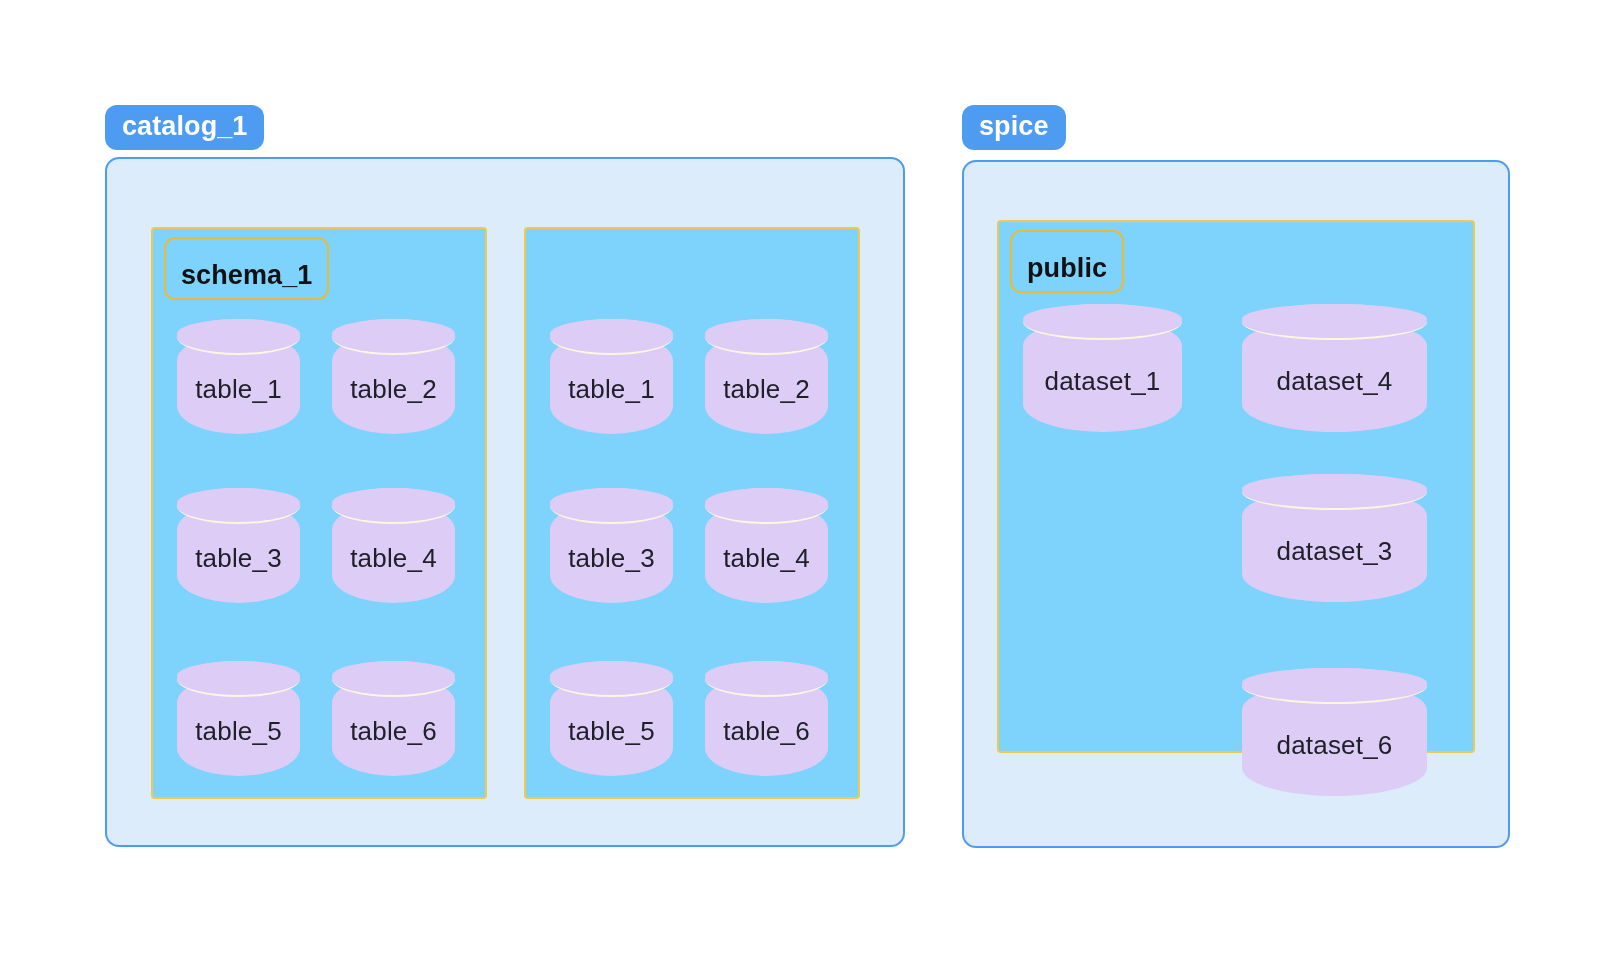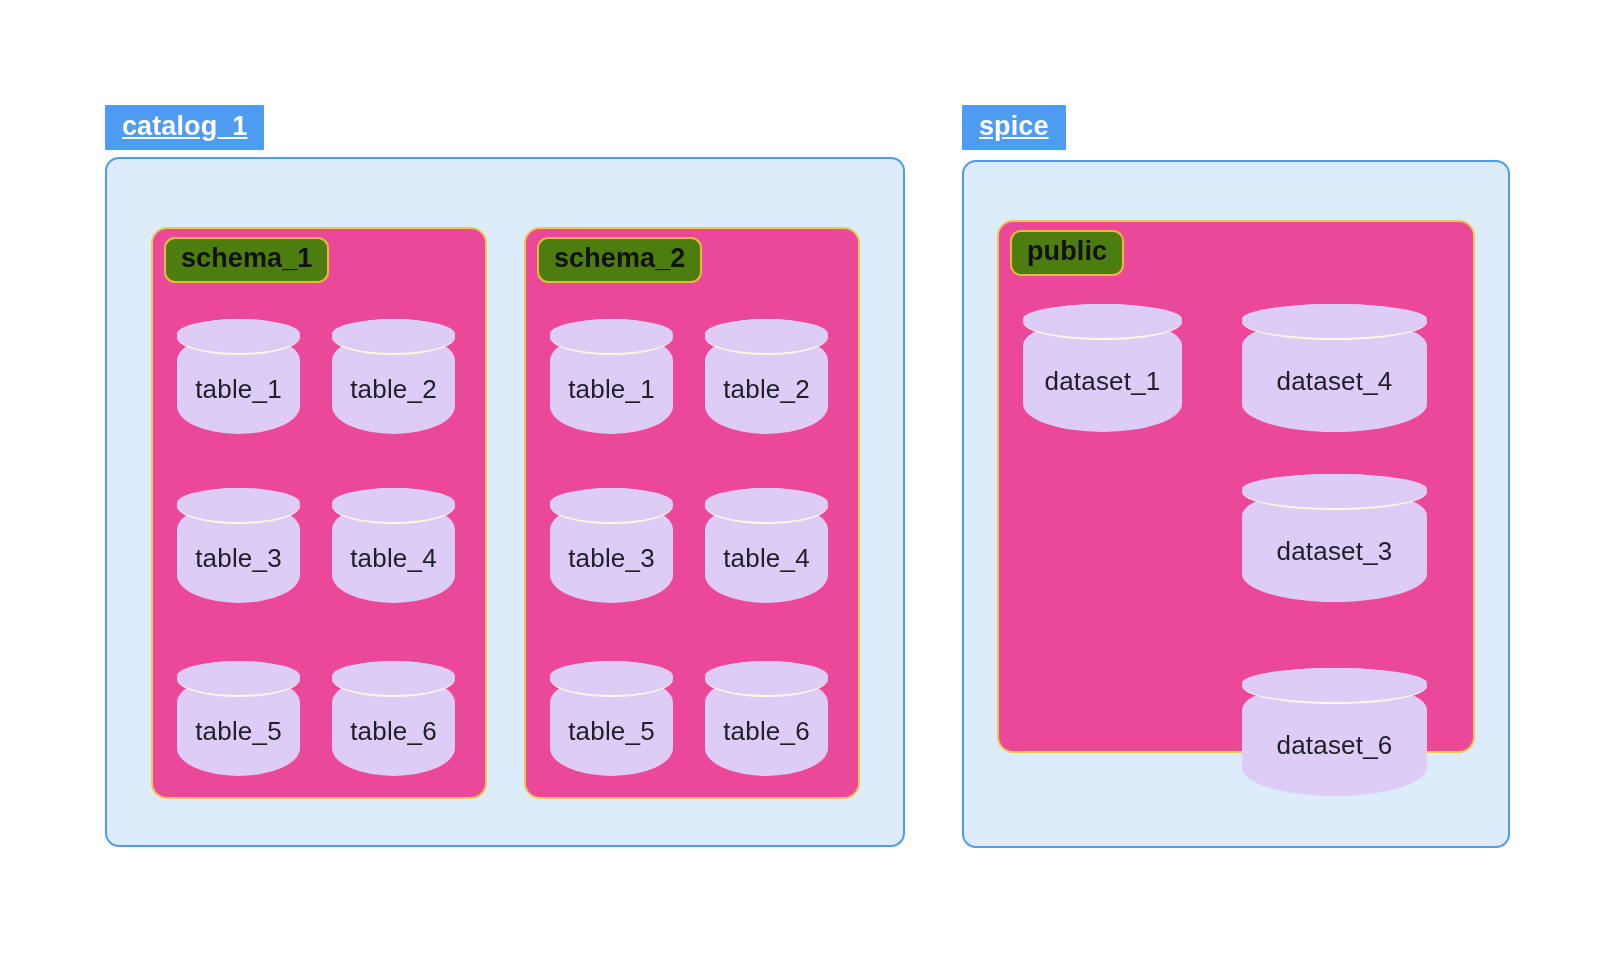--- a/index.html
+++ b/index.html
@@ -28,47 +28,46 @@
     border-radius: 14px;
     box-sizing: border-box;
   }
   .catalog-badge {
     position: absolute;
     background: #4e9bf2;
     color: #ffffff;
     font-size: 27px;
     font-weight: 700;
     letter-spacing: 0.1px;
-    border-radius: 1px;
+    border-radius: 12px;
     padding: 8px 17px 10px 17px;
     line-height: 1;
     white-space: nowrap;
     box-sizing: border-box;
     z-index: 5;
-    text-decoration: underline;
   }
 
   
   .schema {
     position: absolute;
-    background: #ec4899;
+    background: #7dd3fc;
     border: 2px solid #efc84f;
-    border-radius: 16px;
+    border-radius: 4px;
     box-sizing: border-box;
   }
   .schema-badge {
     position: absolute;
-    background: #4d7c0f;
+    background: #7dd3fc;
     color: #111114;
     font-size: 27px;
     font-weight: 700;
     letter-spacing: 0.1px;
     border: 2px solid #e7ba3c;
     border-radius: 11px;
-    padding: 6px 15px 9px 15px;
+    padding: 23px 15px 9px 15px;
     line-height: 1;
     white-space: nowrap;
     box-sizing: border-box;
     z-index: 4;
   }
 
   
   .cyl {
     position: absolute;
     box-sizing: border-box;
@@ -167,21 +166,20 @@
       </div>
 
       <div class="cyl" style="left:179px; top:432px; width:123px; height:115px;">
         <div class="cyl-body"></div>
         <div class="cyl-mid"></div>
         <div class="cyl-top"></div>
         <div class="cyl-label">table_6</div>
       </div>
     </div>
 
-    <div class="schema-badge" style="left:430px; top:78px;">schema_2</div>
 
     <div class="schema" style="left:417px; top:68px; width:336px; height:572px;">
 
       <div class="cyl" style="left:24px; top:90px; width:123px; height:115px;">
         <div class="cyl-body"></div>
         <div class="cyl-mid"></div>
         <div class="cyl-top"></div>
         <div class="cyl-label">table_1</div>
       </div>
 

